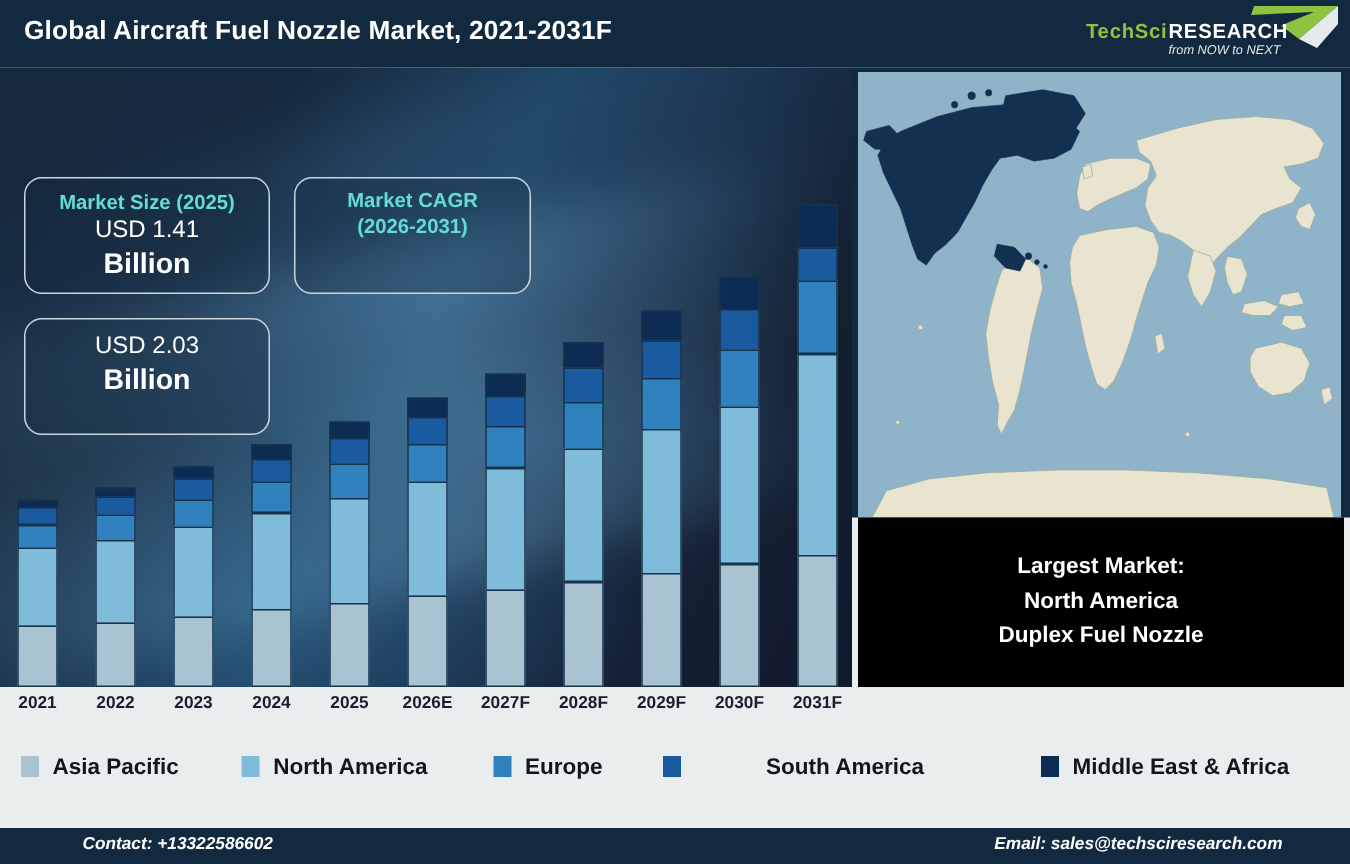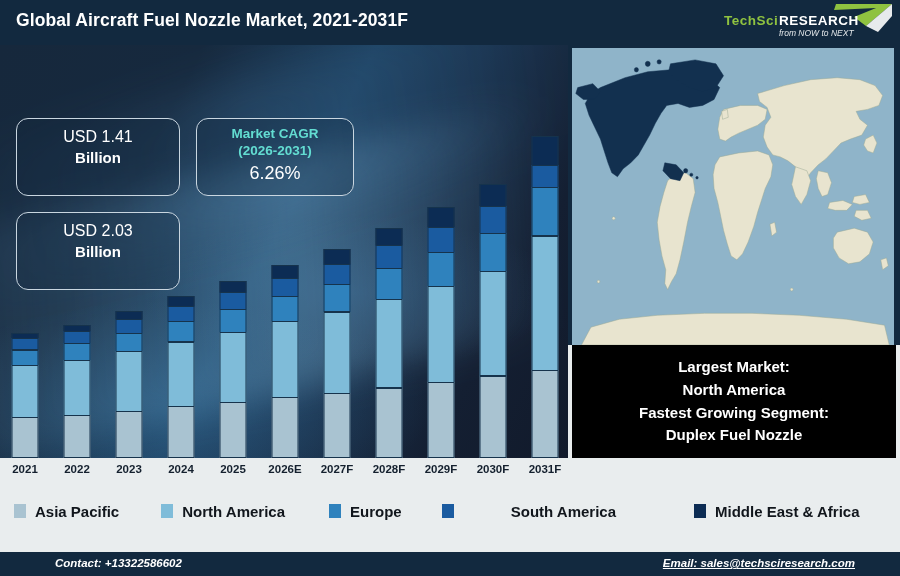--- a/index.html
+++ b/index.html
@@ -55,21 +55,21 @@
   .stat-card {
     position: absolute;
     border: 1.4px solid #c9d6e0;
     border-radius: 12px;
     background: rgba(18,38,60,.28);
     text-align: center;
     color: #fff;
   }
   .stat-label { color: #63ddd2; font-weight: bold; font-size: 13.5px; line-height: 1.25; }
   .stat-value { color: #ffffff; font-weight: normal; font-size: 16px; line-height: 1.3; }
-  .stat-unit  { color: #ffffff; font-weight: bold; font-size: 15px; line-height: 1.3; }
+  .stat-unit  { color: #ffffff; font-weight: bold; font-size: 19px; line-height: 1.3; }
 
   #card-size-2025 { left: 16px;  top: 73px;  width: 164px; height: 78px; padding-top: 8px; }
   #card-cagr      { left: 196px; top: 73px;  width: 158px; height: 78px; padding-top: 7px; }
   #card-size-2031 { left: 16px;  top: 167px; width: 164px; height: 78px; padding-top: 8px; }
 
   
   #plot {
     position: absolute; left: 0; top: 0; width: 568px; height: 413px;
   }
   .bar-group {
@@ -126,21 +126,21 @@
   
   #footer {
     position: absolute; left: 0; top: 552px; width: 900px; height: 24px;
     background: #12293f;
   }
   .footer-text {
     position: absolute; top: 5px;
     font-size: 11.5px; font-style: italic; font-weight: bold; color: #ffffff;
   }
   #footer-contact { left: 55px; }
-  #footer-email { right: 45px; text-decoration: underline; }
+  #footer-email { right: 45px; }
 </style>
 </head>
 <body>
 
 <div id="page">
 
   <div id="header">
     <div id="page-title">Global Aircraft Fuel Nozzle Market, 2021-2031F</div>
     <div id="logo">
       <svg width="178" height="41" viewBox="0 0 178 41" xmlns="http://www.w3.org/2000/svg">
@@ -253,28 +253,28 @@
             <div class="seg s0" style="height: 88.1219px; background: rgb(169, 195, 209);"></div>
             <div class="seg s1" style="height: 135.012px; background: rgb(127, 188, 217);"></div>
             <div class="seg s2" style="height: 49.3159px; background: rgb(47, 130, 189);"></div>
             <div class="seg s3" style="height: 22.6368px; background: rgb(26, 91, 160);"></div>
             <div class="seg s4" style="height: 29.9129px; background: rgb(12, 44, 84);"></div>
           </div>
         </div>
       </div>
 
     <div class="stat-card" id="card-size-2025">
+      <div class="stat-label">Market Size (2025)</div>
       <div class="stat-value">USD 1.41</div>
       <div class="stat-unit">Billion</div>
     </div>
 
     <div class="stat-card" id="card-cagr">
       <div class="stat-label">Market CAGR</div>
       <div class="stat-label">(2026-2031)</div>
-      <div class="stat-value" style="font-size:18px;margin-top:2px;">6.26%</div>
     </div>
 
     <div class="stat-card" id="card-size-2031">
       <div class="stat-value">USD 2.03</div>
       <div class="stat-unit">Billion</div>
     </div>
   </div>
 
   <div id="axis">
       <div class="axis-tick" style="left: -1px;">2021</div>
@@ -342,21 +342,20 @@
           <circle cx="80" cy="16" r="2.6"></circle>
           <circle cx="92" cy="14" r="2.2"></circle>
         </g>
       </svg>
     </div>
   </div>
 
   <div id="info-box">
     <div class="info-line">Largest Market:</div>
     <div class="info-line">North America</div>
-    <div class="info-line">Fastest Growing Segment:</div>
     <div class="info-line">Duplex Fuel Nozzle</div>
   </div>
 
   <div id="legend">
       <div class="legend-item" style="margin-left: 0px;">
         <span class="legend-swatch" style="background: rgb(169, 195, 209);"></span>
         <span class="legend-text">Asia Pacific</span>
       </div>
       <div class="legend-item" style="margin-left: 42px;">
         <span class="legend-swatch" style="background: rgb(127, 188, 217);"></span>

